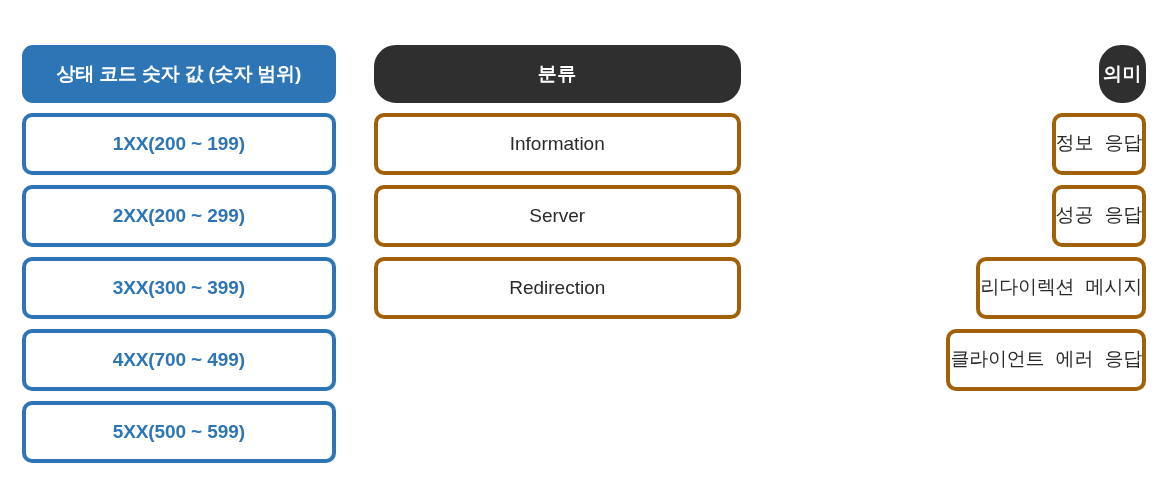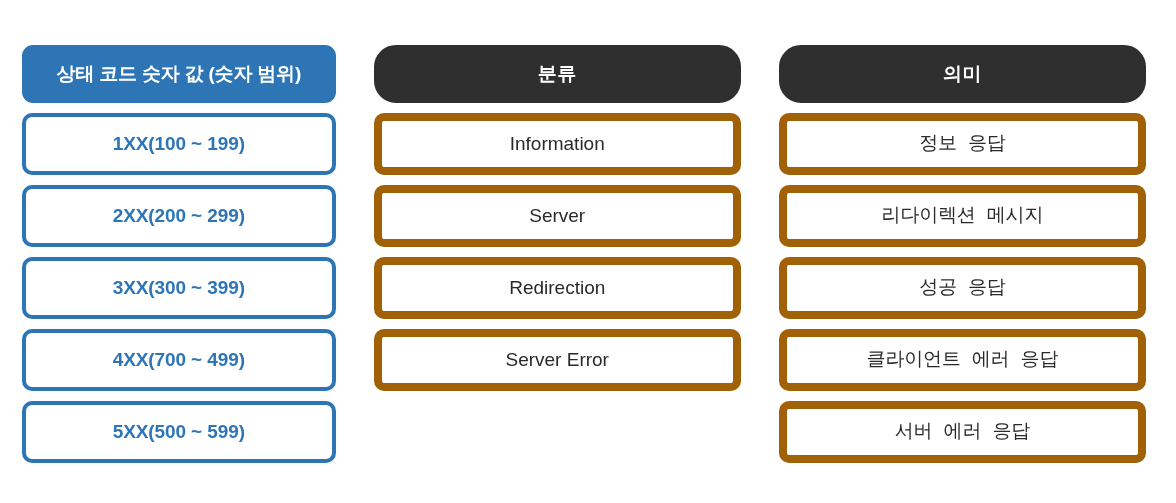--- a/index.html
+++ b/index.html
@@ -27,21 +27,21 @@
   }
 
   .column {
     display: flex;
     flex-direction: column;
     gap: 10px;
   }
 
   .col-codes   { width: 316px; }
   .col-category{ width: 370px; }
-  .col-meaning { width: 370px; }
+  .col-meaning { width: 370px; align-items: flex-end; }
 
   
   .cell {
     box-sizing: border-box;
     display: flex;
     align-items: center;
     justify-content: center;
     text-align: center;
     border-radius: 9px;
     line-height: 1.2;
@@ -74,54 +74,52 @@
     font-size: 19px;
   }
   .row-blue {
     border: 4px solid #2e75b6;
     color: #2e75b6;
     font-weight: bold;
     border-radius: 10px;
     letter-spacing: -0.1px;
   }
   .row-dark {
-    border: 8px solid #a16207;
+    border: 4px solid #a16207;
     color: #2a2a2a;
     font-weight: normal;
     border-radius: 10px;
   }
   .row-dark.korean {
     letter-spacing: -0.2px;
     font-family: Liberation Mono, monospace;
   }
 </style>
 </head>
 <body>
 
 <div class="board">
 
   <div class="column col-codes">
     <div class="cell header header-blue">상태 코드 숫자 값 (숫자 범위)</div>
-    <div class="cell row row-blue">1XX(100 ~ 199)</div>
+    <div class="cell row row-blue">1XX(200 ~ 199)</div>
     <div class="cell row row-blue">2XX(200 ~ 299)</div>
     <div class="cell row row-blue">3XX(300 ~ 399)</div>
     <div class="cell row row-blue">4XX(700 ~ 499)</div>
     <div class="cell row row-blue">5XX(500 ~ 599)</div>
   </div>
 
   <div class="column col-category">
     <div class="cell header header-dark">분류</div>
     <div class="cell row row-dark">Information</div>
     <div class="cell row row-dark">Server</div>
     <div class="cell row row-dark">Redirection</div>
-    <div class="cell row row-dark">Server Error</div>
   </div>
 
   <div class="column col-meaning">
     <div class="cell header header-dark">의미</div>
     <div class="cell row row-dark korean">정보 응답</div>
+    <div class="cell row row-dark korean">성공 응답</div>
     <div class="cell row row-dark korean">리다이렉션 메시지</div>
-    <div class="cell row row-dark korean">성공 응답</div>
     <div class="cell row row-dark korean">클라이언트 에러 응답</div>
-    <div class="cell row row-dark korean">서버 에러 응답</div>
   </div>
 
 </div>
 
 </body></html>

